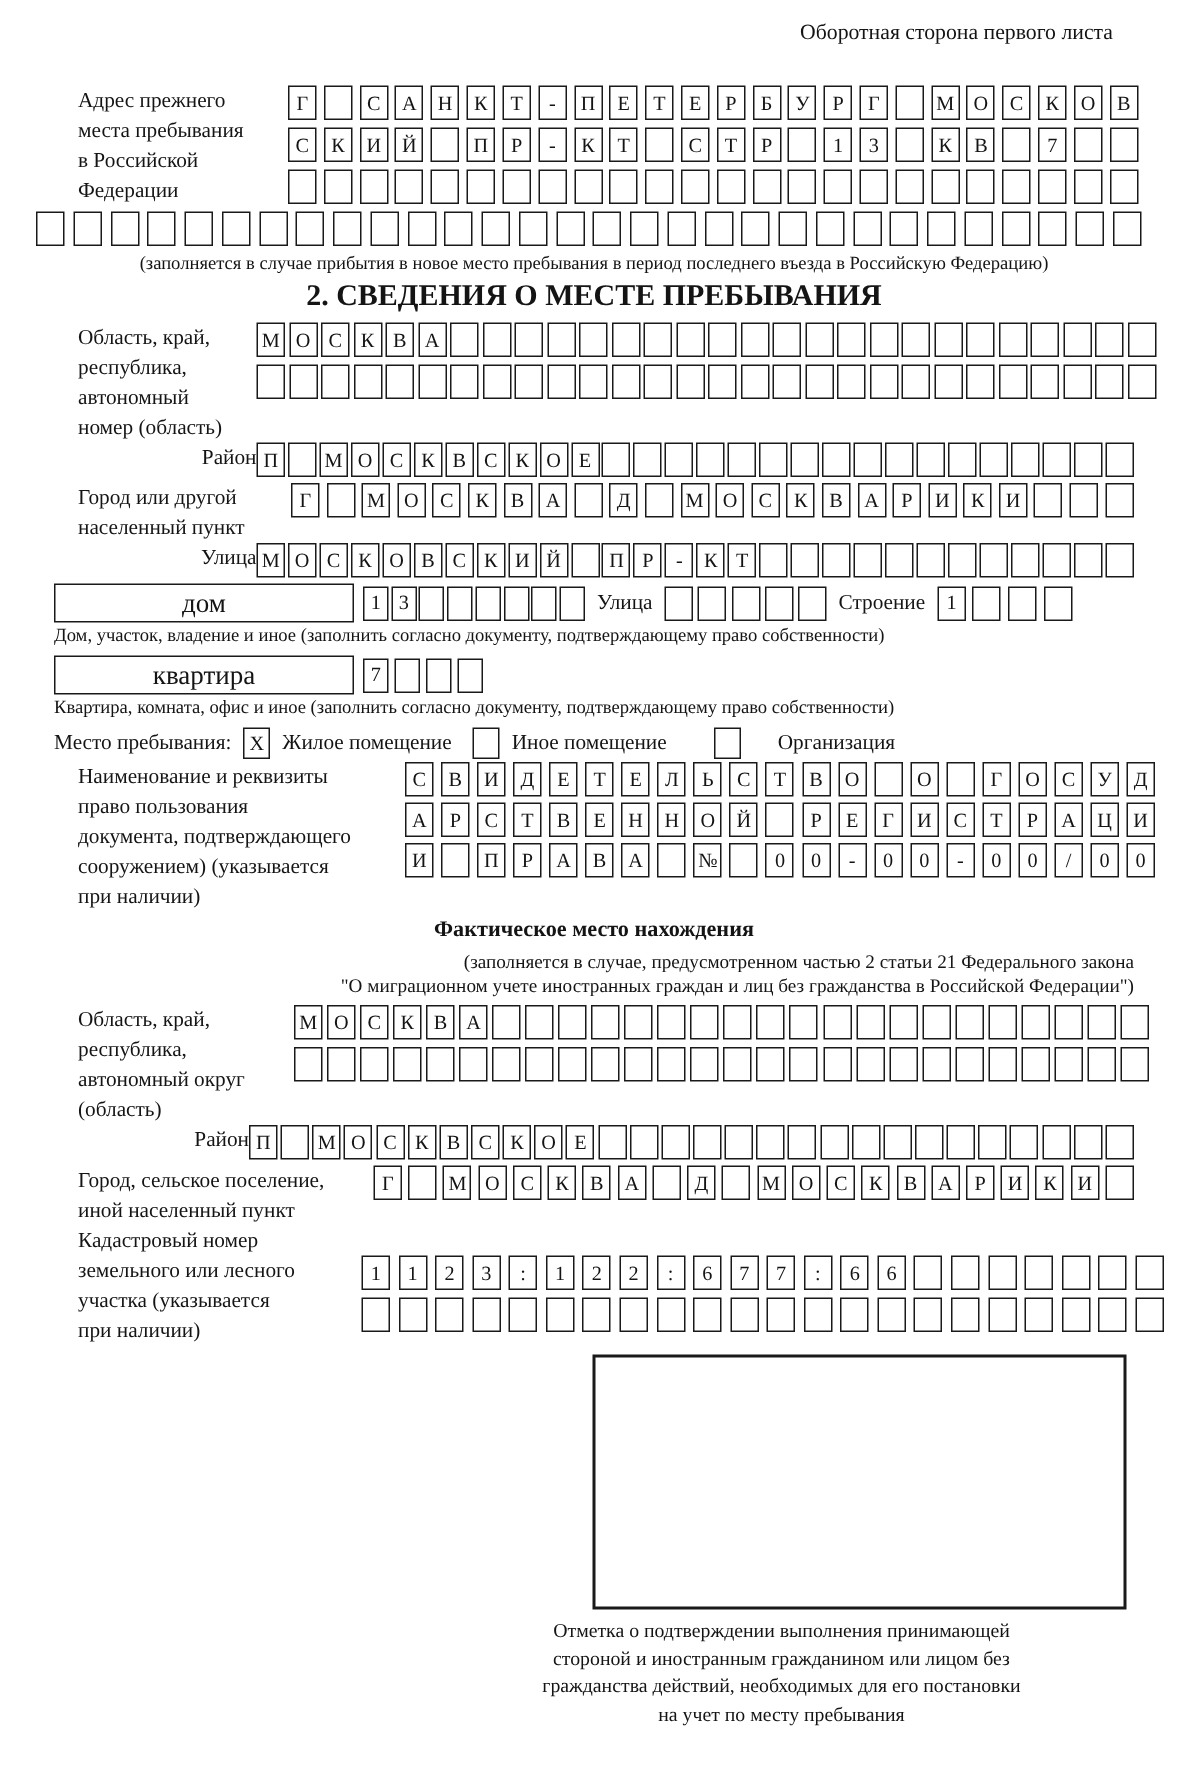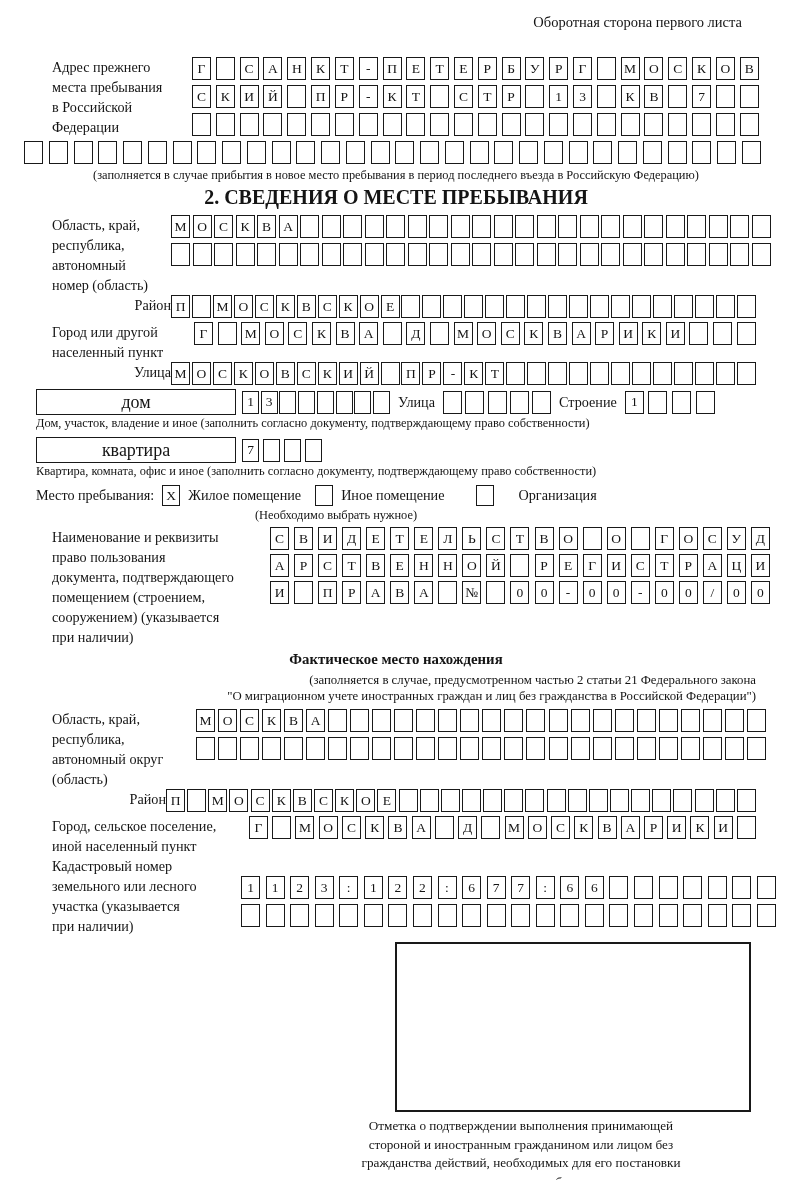--- a/index.html
+++ b/index.html
@@ -389,28 +389,26 @@
 
   <div class="stay">
     <span style="margin-right:8px;">Место пребывания:</span>
     <div class="chk">X</div>
     <span class="optlbl">Жилое помещение</span>
     <div class="chk"></div>
     <span class="optlbl">Иное помещение</span>
     <div class="chk" style="margin-left:18px;"></div>
     <span class="optlbl" style="margin-left:24px;text-align:center;">Организация</span>
   </div>
-  <div class="note" style="width:600px;line-height:15px;margin-bottom:4px;">(Необходимо выбрать нужное)</div>
 
   <div class="frow doc-rows">
     <div class="lbl" style="width:218px;">
       <span>Наименование и реквизиты</span>
       <span>право пользования</span>
       <span>документа, подтверждающего</span>
-      <span>помещением (строением,</span>
       <span>сооружением) (указывается</span>
       <span>при наличии)</span>
     </div>
     <div>
       <div class="cells crow w500">
           <div class="cell">С</div>
           <div class="cell">В</div>
           <div class="cell">И</div>
           <div class="cell">Д</div>
           <div class="cell">Е</div>

